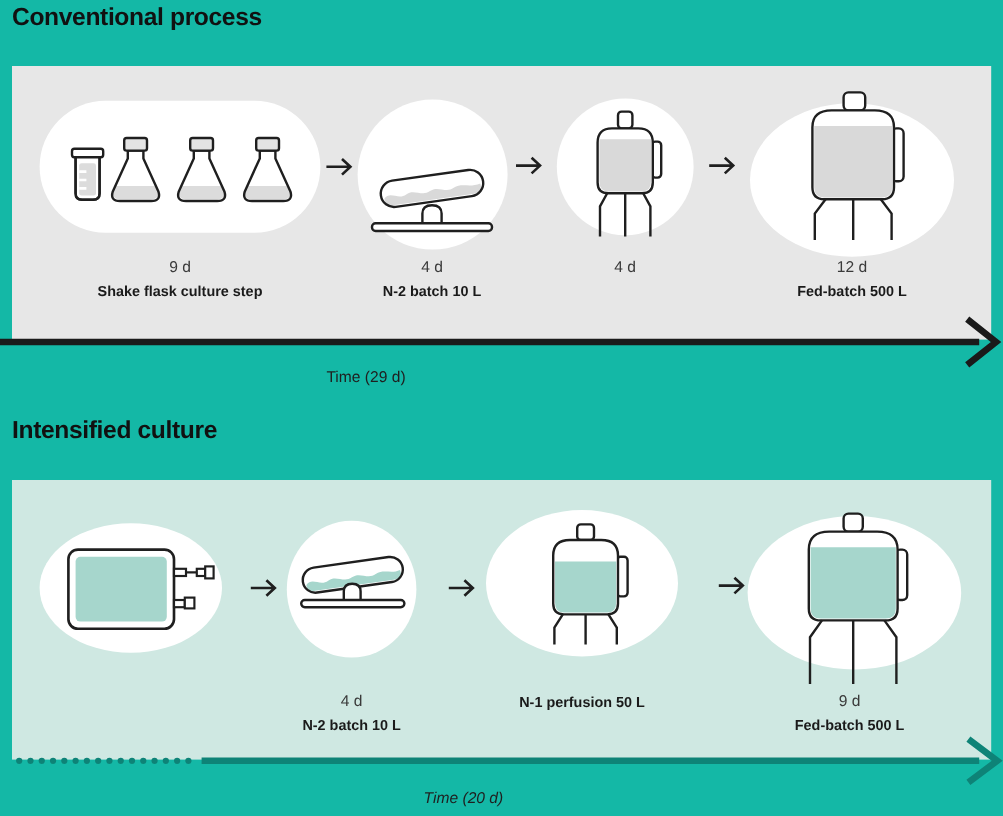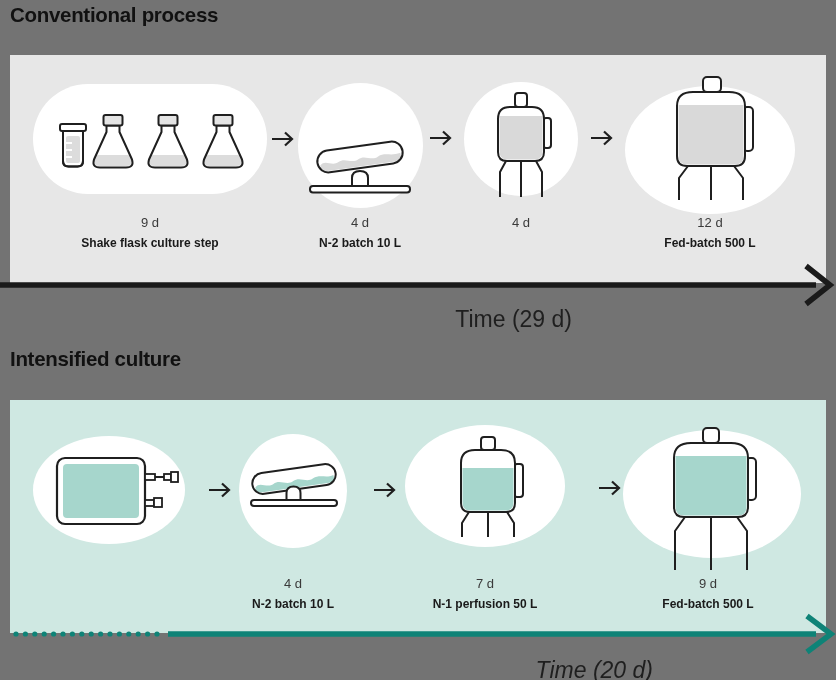--- a/index.html
+++ b/index.html
@@ -1,36 +1,36 @@
 <!DOCTYPE html>
 <html><head>
 <meta charset="utf-8">
 <style>
   html,body{margin:0;padding:0;background:#ffffff;}
   .canvas{
-    position:relative; width:836px; height:680px; background:#737373;
+    position:relative; width:836px; height:680px; background:#14b8a6;
     font-family:"Liberation Sans", sans-serif; overflow:hidden;
   }
   .section-title{
     position:absolute; left:10px; margin:0;
     font-size:20.5px; font-weight:700; letter-spacing:-0.3px; color:#111;
   }
   #title-conv{top:3px;}
   #title-int{top:347px;}
   .panel{position:absolute; left:10px; width:816px;}
   #panel-conv{top:55px; height:228px; background:#e7e7e7;}
   #panel-int{top:400px; height:233px; background:#cfe8e2;}
   .bubble{position:absolute; background:#ffffff;}
   .icon-svg{position:absolute;}
   .step-label{position:absolute; text-align:center;}
   .step-label .dur{font-size:13px; line-height:19px; color:#3a3a3a;}
   .step-label .name{font-size:12px; line-height:17px; font-weight:700; color:#1a1a1a; margin-top:3px;}
   .time-label{
-    position:absolute; width:300px; text-align:right;
-    font-size:23px; color:#1f1f1f;
+    position:absolute; width:300px; text-align:left;
+    font-size:13px; color:#1f1f1f;
   }
   svg{display:block;}
 </style>
 </head>
 <body>
 
 <div class="canvas">
 
   <h1 class="section-title" id="title-conv">Conventional process</h1>
 
@@ -183,21 +183,20 @@
     </svg>
     <svg class="icon-svg" style="left:587px;top:78px;" width="26" height="20" viewBox="0 0 26 20">
       <path d="M2,10 L21,10 M15,3.5 L22,10 L15,16.5" fill="none" stroke="#1f1f1f" stroke-width="2.2"></path>
     </svg>
 
     <div class="step-label" style="left:188px;top:174px;width:190px;">
       <div class="dur">4 d</div>
       <div class="name">N-2 batch 10 L</div>
     </div>
     <div class="step-label" style="left:380px;top:174px;width:190px;">
-      <div class="dur">7 d</div>
       <div class="name">N-1 perfusion 50 L</div>
     </div>
     <div class="step-label" style="left:603px;top:174px;width:190px;">
       <div class="dur">9 d</div>
       <div class="name">Fed-batch 500 L</div>
     </div>
   </div>
 
   <svg class="icon-svg" style="left:0;top:612px;" width="836" height="44" viewBox="0 0 836 44">
     <g fill="#0e8377">

